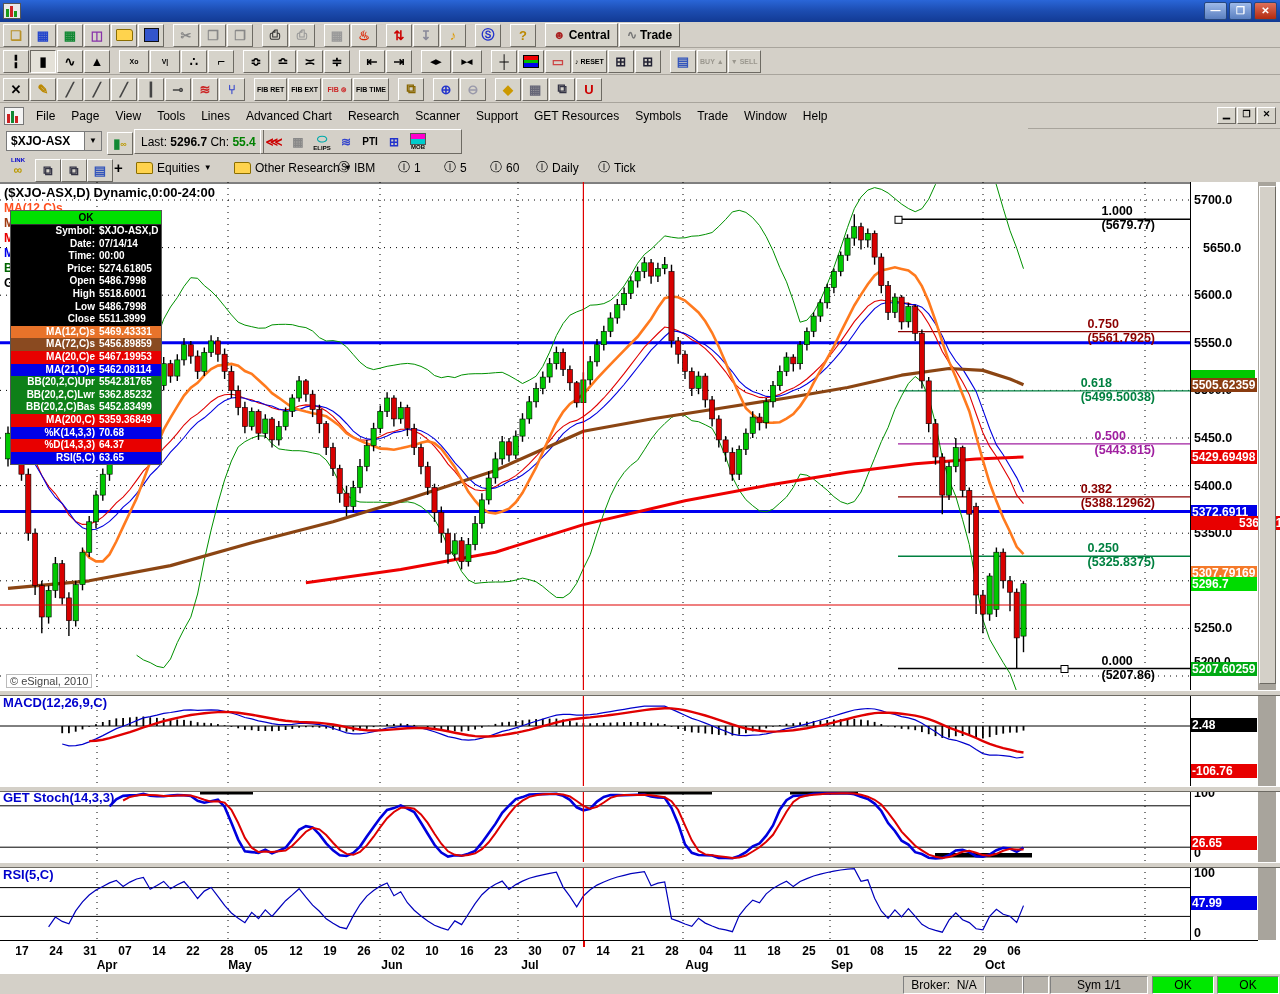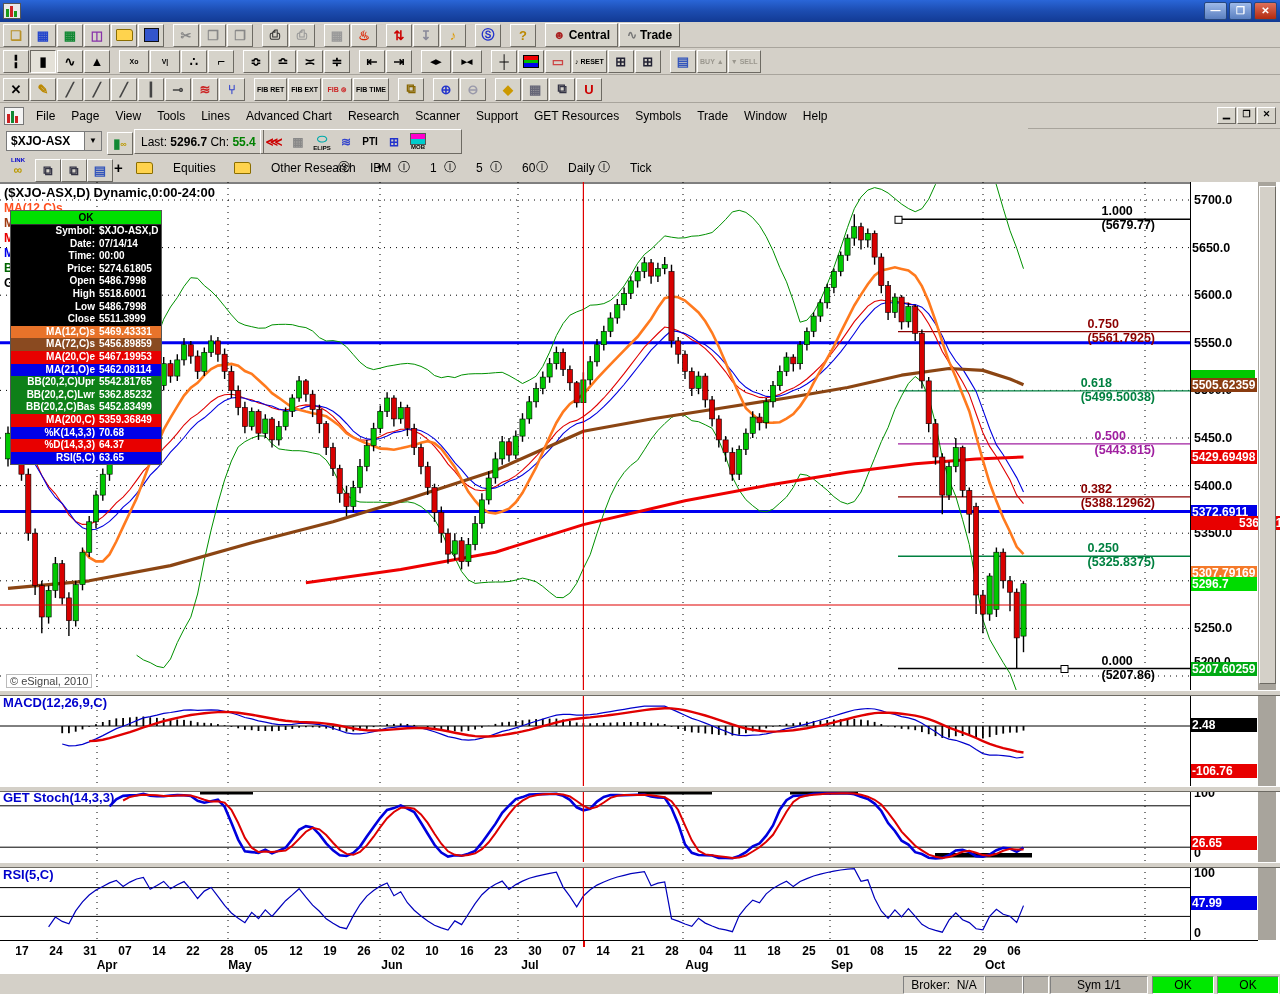--- a/index.html
+++ b/index.html
@@ -47,21 +47,21 @@
   #intbar{position:absolute;left:0;top:155px;width:1280px;height:27px;background:#d4d0c8;border-bottom:1px solid #888;}
   .combo{position:absolute;left:6px;top:3px;width:96px;height:20px;background:#fff;border:1px solid #7a7a7a;
     font-size:12px;font-weight:bold;line-height:18px;padding-left:4px;box-sizing:border-box;}
   .combo .drop{position:absolute;right:0;top:0;width:16px;height:18px;background:#d4d0c8;border-left:1px solid #7a7a7a;
     text-align:center;font-size:8px;line-height:18px;}
   .groupbox{position:absolute;top:1px;height:23px;border:1px solid;border-color:#fff #6d6a63 #6d6a63 #fff;
     display:flex;align-items:center;font-size:12px;}
   .ibtn{display:inline-flex;flex-direction:column;align-items:center;justify-content:center;min-width:22px;height:21px;margin-left:2px;
     font-weight:bold;font-size:12px;}
   .ibtn small{font-size:6px;line-height:5px;}
-  .flat{display:inline-flex;align-items:center;gap:20px;padding:0 6px;font-size:12px;height:23px;}
+  .flat{display:inline-flex;align-items:center;gap:4px;padding:0 6px;font-size:12px;height:23px;}
   
   #chartarea{position:absolute;left:0;top:182px;width:1280px;height:791px;background:#fff;}
   #plot{position:absolute;left:0;top:0;}
   .sepbar{position:absolute;left:0;width:1280px;height:4px;background:#d4d0c8;border-top:1px solid #fff;border-bottom:1px solid #6d6a63;}
   #priceaxis{position:absolute;left:1190px;top:0;width:68px;height:758px;background:#fff;border-left:1px solid #000;}
   .badge{position:absolute;left:0px;min-width:64px;height:14px;color:#fff;font-weight:bold;font-size:12px;
     line-height:14px;padding:0 1px;white-space:nowrap;}
   #tooltip{position:absolute;left:10px;top:28px;width:150px;border:1px solid #555;z-index:30;font-size:10px;font-weight:bold;}
   #tooltip .tt-head{background:#00e000;color:#000;text-align:center;height:13px;line-height:13px;border-bottom:1px solid #333;}
   #tooltip .tt-row{display:flex;height:12.6px;line-height:12.6px;color:#fff;}
@@ -1022,21 +1022,21 @@
             <span class="tt-lab">RSI(5,C)</span>
             <span>63.65</span>
           </div>
         </div>
         <div style="position: absolute; left: 3px; top: 513px; font-weight: bold; font-size: 13px; color: rgb(0, 0, 204);">MACD(12,26,9,C)</div>
         <div style="position: absolute; left: 3px; top: 608px; font-weight: bold; font-size: 13px; color: rgb(0, 0, 204);">GET Stoch(14,3,3)</div>
         <div style="position: absolute; left: 3px; top: 685px; font-weight: bold; font-size: 13px; color: rgb(0, 0, 204);">RSI(5,C)</div>
       </div>
     <div id="priceaxis">
         <div style="position: absolute; left: 3px; top: 11px; font-weight: bold; font-size: 12.5px;">5700.0</div>
-        <div style="position: absolute; left: 1px; top: 59px; font-weight: bold; font-size: 12.5px;">5650.0</div>
+        <div style="position: absolute; left: 12px; top: 59px; font-weight: bold; font-size: 12.5px;">5650.0</div>
         <div style="position: absolute; left: 3px; top: 106px; font-weight: bold; font-size: 12.5px;">5600.0</div>
         <div style="position: absolute; left: 3px; top: 154px; font-weight: bold; font-size: 12.5px;">5550.0</div>
         <div style="position: absolute; left: 3px; top: 201px; font-weight: bold; font-size: 12.5px;">5500.0</div>
         <div style="position: absolute; left: 3px; top: 249px; font-weight: bold; font-size: 12.5px;">5450.0</div>
         <div style="position: absolute; left: 3px; top: 297px; font-weight: bold; font-size: 12.5px;">5400.0</div>
         <div style="position: absolute; left: 3px; top: 344px; font-weight: bold; font-size: 12.5px;">5350.0</div>
         <div style="position: absolute; left: 3px; top: 392px; font-weight: bold; font-size: 12.5px;">5300.0</div>
         <div style="position: absolute; left: 3px; top: 439px; font-weight: bold; font-size: 12.5px;">5250.0</div>
         <div style="position: absolute; left: 3px; top: 473px; font-weight: bold; font-size: 12px;">5200.0</div>
         <div style="position: absolute; left: 0px; top: 188px; width: 64px; height: 12px; background: rgb(0, 200, 0);"></div>

